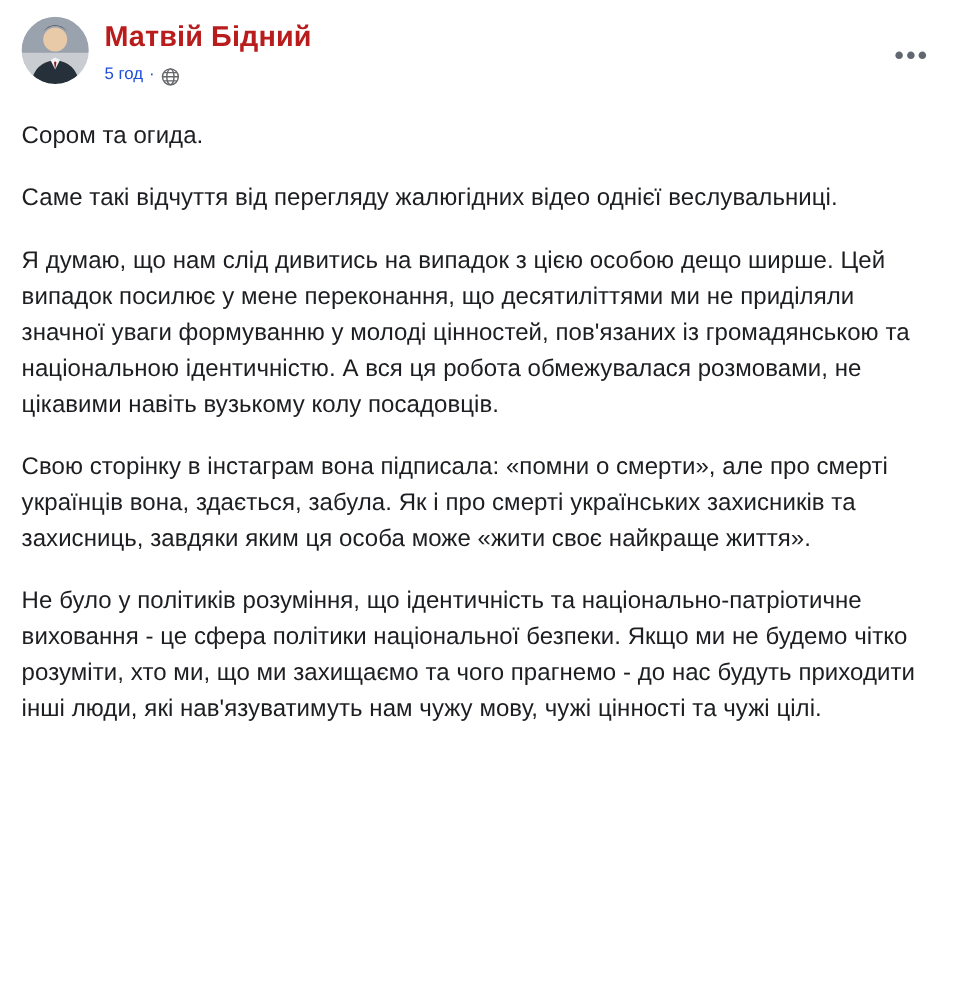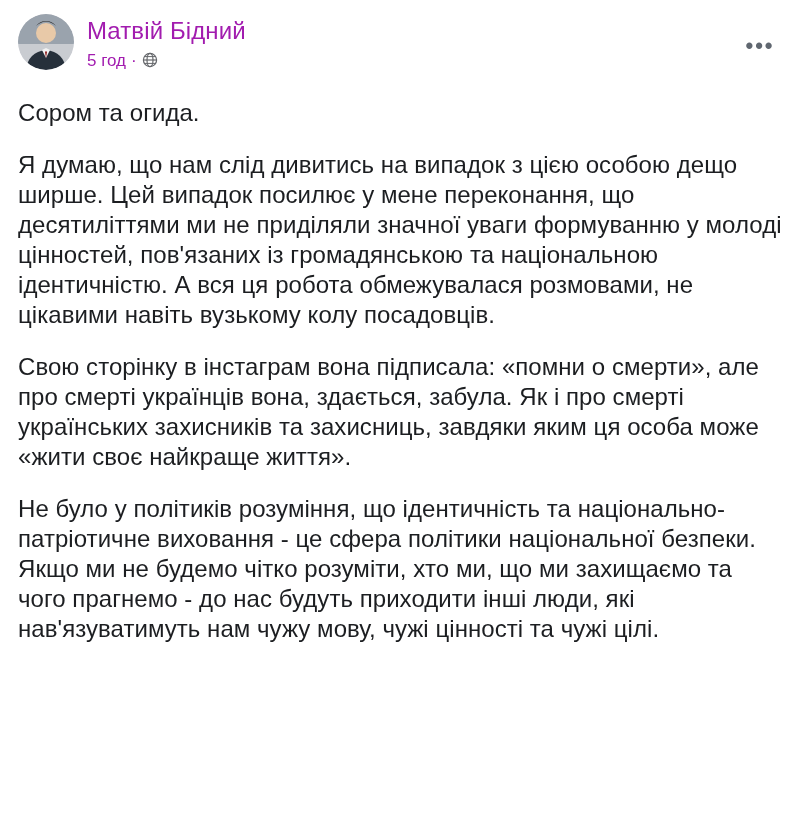--- a/index.html
+++ b/index.html
@@ -39,32 +39,32 @@
   .avatar svg { display: block; }
   .header-text {
     display: flex;
     flex-direction: column;
     justify-content: center;
     padding-top: 2px;
     min-width: 0;
   }
   .author-name {
     font-size: 24px;
-    font-weight: normal;
+    font-weight: bold;
     line-height: 30px;
-    color: #a21caf;
+    color: #b91c1c;
     letter-spacing: 0.1px;
     text-align: center;
   }
   .meta-row {
     display: flex;
-    align-items: flex-start;
+    align-items: flex-end;
     margin-top: 5px;
-    font-size: 17px;
-    color: #a21caf;
+    font-size: 14px;
+    color: #1d4ed8;
     line-height: 20px;
   }
   .meta-time { }
   .meta-sep {
     margin: 0 5px;
   }
   .globe-icon {
     display: inline-flex;
     align-items: center;
     width: 16px;
@@ -86,21 +86,21 @@
   }
   .more-button .dots {
     letter-spacing: 2px;
     color: #606770;
     font-size: 22px;
     line-height: 10px;
     font-weight: bold;
   }
   .post-body {
     padding: 18px 0 0 0;
-    font-size: 24px;
+    font-size: 20px;
     line-height: 30px;
     color: #1c1e21;
     letter-spacing: 0.05px;
   }
   .post-body p {
     margin: 0 0 22px 0;
   }
   .post-body p:last-child {
     margin-bottom: 0;
   }
@@ -149,18 +149,19 @@
     </div>
 
     <div class="more-button">
       <span class="dots">•••</span>
     </div>
 
   </div>
 
   <div class="post-body">
     <p>Сором та огида.</p>
+    <p>Саме такі відчуття від перегляду жалюгідних відео однієї веслувальниці.</p>
     <p>Я думаю, що нам слід дивитись на випадок з цією особою дещо ширше. Цей випадок посилює у мене переконання, що десятиліттями ми не приділяли значної уваги формуванню у молоді цінностей, пов'язаних із громадянською та національною ідентичністю. А вся ця робота обмежувалася розмовами, не цікавими навіть вузькому колу посадовців.</p>
     <p>Свою сторінку в інстаграм вона підписала: «помни о смерти», але про смерті українців вона, здається, забула. Як і про смерті українських захисників та захисниць, завдяки яким ця особа може «жити своє найкраще життя».</p>
     <p>Не було у політиків розуміння, що ідентичність та національно-патріотичне виховання - це сфера політики національної безпеки. Якщо ми не будемо чітко розуміти, хто ми, що ми захищаємо та чого прагнемо - до нас будуть приходити інші люди, які нав'язуватимуть нам чужу мову, чужі цінності та чужі цілі.</p>
   </div>
 
 </div>
 
 </body></html>

